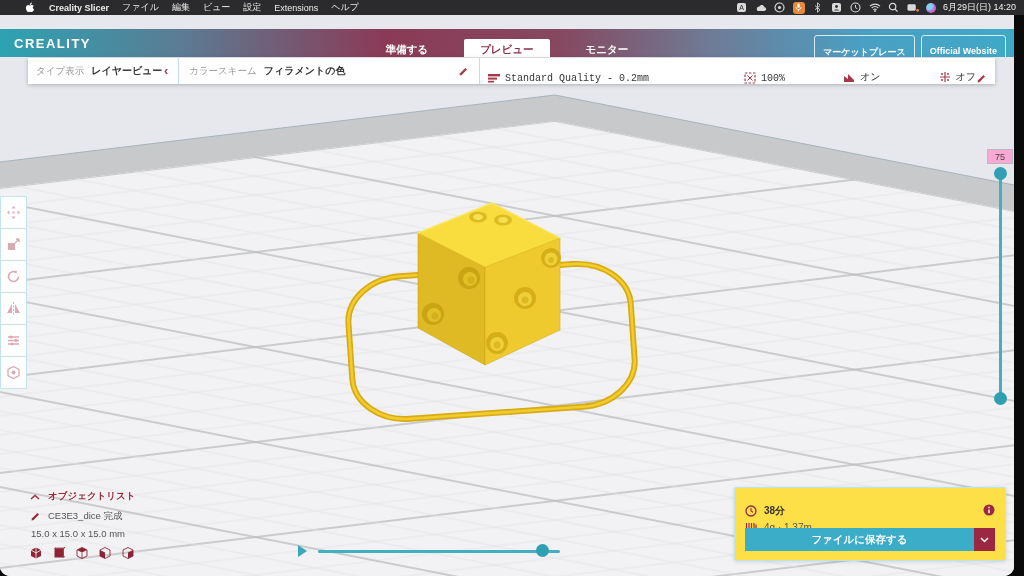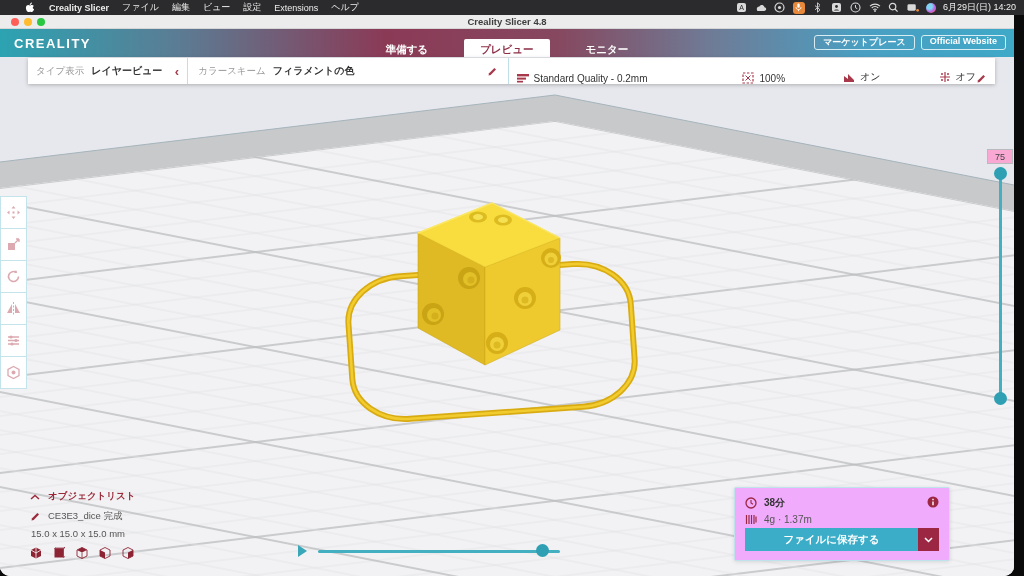--- a/index.html
+++ b/index.html
@@ -27,25 +27,25 @@
   .tl.r{left:11px;background:#ff5f57;} .tl.y{left:24px;background:#febc2e;} .tl.g{left:37px;background:#28c840;}
   .titlebar .title{position:absolute;left:0;right:0;top:1px;text-align:center;font-size:9.5px;font-weight:bold;color:#3e3e3e;}
 
   .header{position:absolute;left:0;top:14px;width:100%;height:29px;
           background:linear-gradient(90deg,#2ca3b2 0%,#5c7b93 18%,#8b3a56 38%,#86485f 55%,#6f7b96 70%,#4a9fc2 85%,#3fa9c8 100%);}
   .logo{position:absolute;left:14px;top:7px;color:#fff;font-weight:bold;font-size:13px;letter-spacing:1.5px;}
   .tabs{position:absolute;left:0;right:0;top:0;height:42px;display:flex;align-items:center;justify-content:center;gap:26px;}
   .tab{color:#fff;font-size:10.5px;font-weight:bold;padding:4px 10px;cursor:default;}
   .tab.active{background:#fff;color:#8c2f47;border-radius:2px;padding:4px 16px;}
   .hdr-buttons{position:absolute;right:8px;top:6px;display:flex;gap:6px;}
-  .hdr-btn{border:1px solid #d8edf3;color:#fff;font-size:9px;font-weight:bold;padding:0 8px;border-radius:3px;white-space:nowrap;}
+  .hdr-btn{border:1px solid #d8edf3;color:#fff;font-size:9px;font-weight:bold;padding:10px 8px;border-radius:3px;white-space:nowrap;}
 
   
   .toolbar{position:absolute;left:28px;top:43px;width:967px;height:26px;background:#fff;
-           box-shadow:0 1px 4px rgba(0,0,0,.25);display:flex;align-items:center;z-index:20;font-size:10px;}
+           box-shadow:0 1px 4px rgba(0,0,0,.25);display:flex;align-items:center;z-index:20;font-size:10px;font-family:Liberation Mono, monospace;}
   .tb-sec{display:flex;align-items:center;height:100%;}
   .tb-sec.s1{width:160px;padding:0 8px;box-sizing:border-box;}
   .tb-sec.s2{width:322px;padding:8px 10px;box-sizing:border-box;border-left:1px solid #bfe0e8;}
   .tb-sec.s3{flex:1;padding:0 8px;box-sizing:border-box;border-left:1px solid #bfe0e8;align-items:flex-end;}
   .tb-label{color:#999;font-size:9.5px;margin-right:7px;white-space:nowrap;}
   .tb-value{color:#333;font-weight:bold;white-space:nowrap;}
   .tb-chevron{margin-left:auto;color:#a8394a;font-size:13px;font-weight:bold;line-height:1;}
   .tb-edit{margin-left:auto;display:inline-flex;}
   .tb-item{display:flex;align-items:center;gap:5px;white-space:nowrap;color:#333;}
   .tb-item.profile{font-weight:normal;}
@@ -73,23 +73,23 @@
   .ol-views{display:flex;gap:11px;margin-top:8px;}
 
   
   .playback{position:absolute;left:0;top:0;z-index:15;}
   .play-btn{position:absolute;left:298px;top:530px;width:0;height:0;
             border-left:9px solid #3aa7b8;border-top:6px solid transparent;border-bottom:6px solid transparent;}
   .pb-line{position:absolute;left:318px;top:534.5px;width:242px;height:3px;background:#44afc0;border-radius:2px;}
   .pb-handle{position:absolute;left:536px;top:529px;width:13px;height:13px;border-radius:50%;background:#2f9fb3;}
 
   
-  .print-panel{position:absolute;left:734px;top:472px;width:216px;height:74px;background:#f0abfc;
+  .print-panel{position:absolute;left:734px;top:472px;width:272px;height:74px;background:#fde047;
                border:1px solid #bfe3ea;border-radius:2px;box-shadow:0 1px 4px rgba(0,0,0,.12);
-               box-sizing:border-box;z-index:15;padding:8px 10px;}
+               box-sizing:border-box;z-index:15;padding:16px 10px;}
   .pp-row{display:flex;align-items:center;gap:7px;font-size:10px;color:#333;}
   .pp-row.time{font-weight:bold;}
   .pp-row.mat{margin-top:4px;color:#555;}
   .pp-info{margin-left:auto;}
   .save-btn{position:absolute;left:10px;right:10px;bottom:9px;height:23px;display:flex;}
   .save-main{flex:1;background:#3badc8;color:#fff;font-weight:bold;font-size:10.5px;
              display:flex;align-items:center;justify-content:center;}
   .save-drop{width:21px;background:#9b2743;display:flex;align-items:center;justify-content:center;}
 
   .viewport{position:absolute;left:0;top:42px;}
@@ -174,26 +174,20 @@
             <circle cx="11.5" cy="8.5" r="1.5" fill="#e8883a"></circle>
           </svg>
       </span>
       <span class="siri"></span>
       <span class="mb-date">6月29日(日) 14:20</span>
     </div>
   </div>
 
   <div class="window">
 
-    <div class="titlebar">
-      <span class="tl r"></span>
-      <span class="tl y"></span>
-      <span class="tl g"></span>
-      <div class="title">Creality Slicer 4.8</div>
-    </div>
 
     <div class="header">
       <div class="logo">CREALITY</div>
       <div class="tabs">
         <span class="tab">準備する</span>
         <span class="tab active">プレビュー</span>
         <span class="tab">モニター</span>
       </div>
       <div class="hdr-buttons">
         <span class="hdr-btn">マーケットプレース</span>

